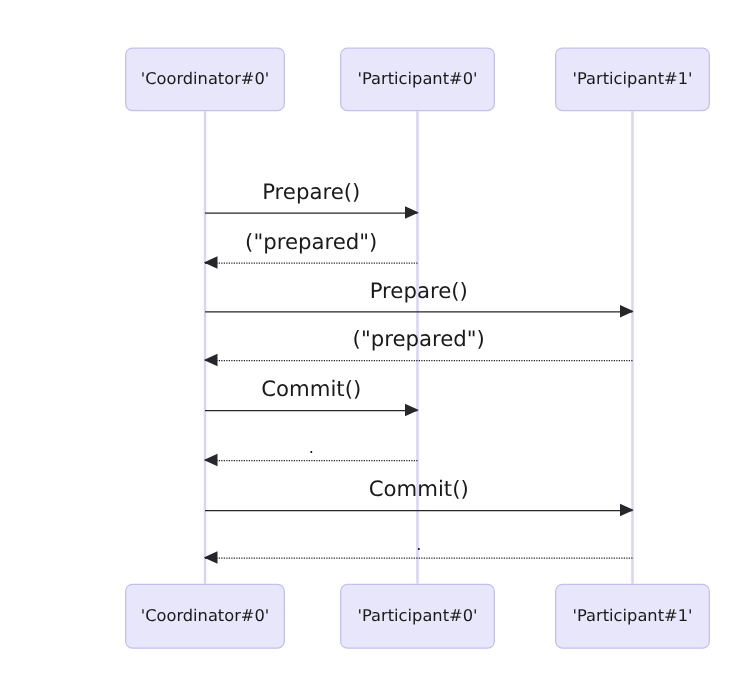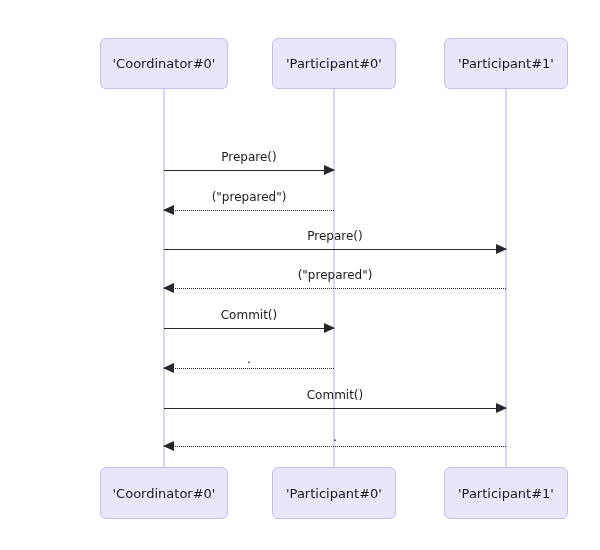--- a/index.html
+++ b/index.html
@@ -58,21 +58,21 @@
   }
   .msg.ret .head{
     left:-1px;
     border-right:11px solid #26262b;
   }
   .msg .label{
     position:absolute;
     left:0;width:100%;
     bottom:6px;
     text-align:center;
-    font-size:12px;
+    font-size:17px;
     color:#1a1a1a;
     white-space:nowrap;
   }
   .msg .label.dot{
     bottom:2px;
     font-size:13px;
   }
 </style>
 </head>
 <body>

